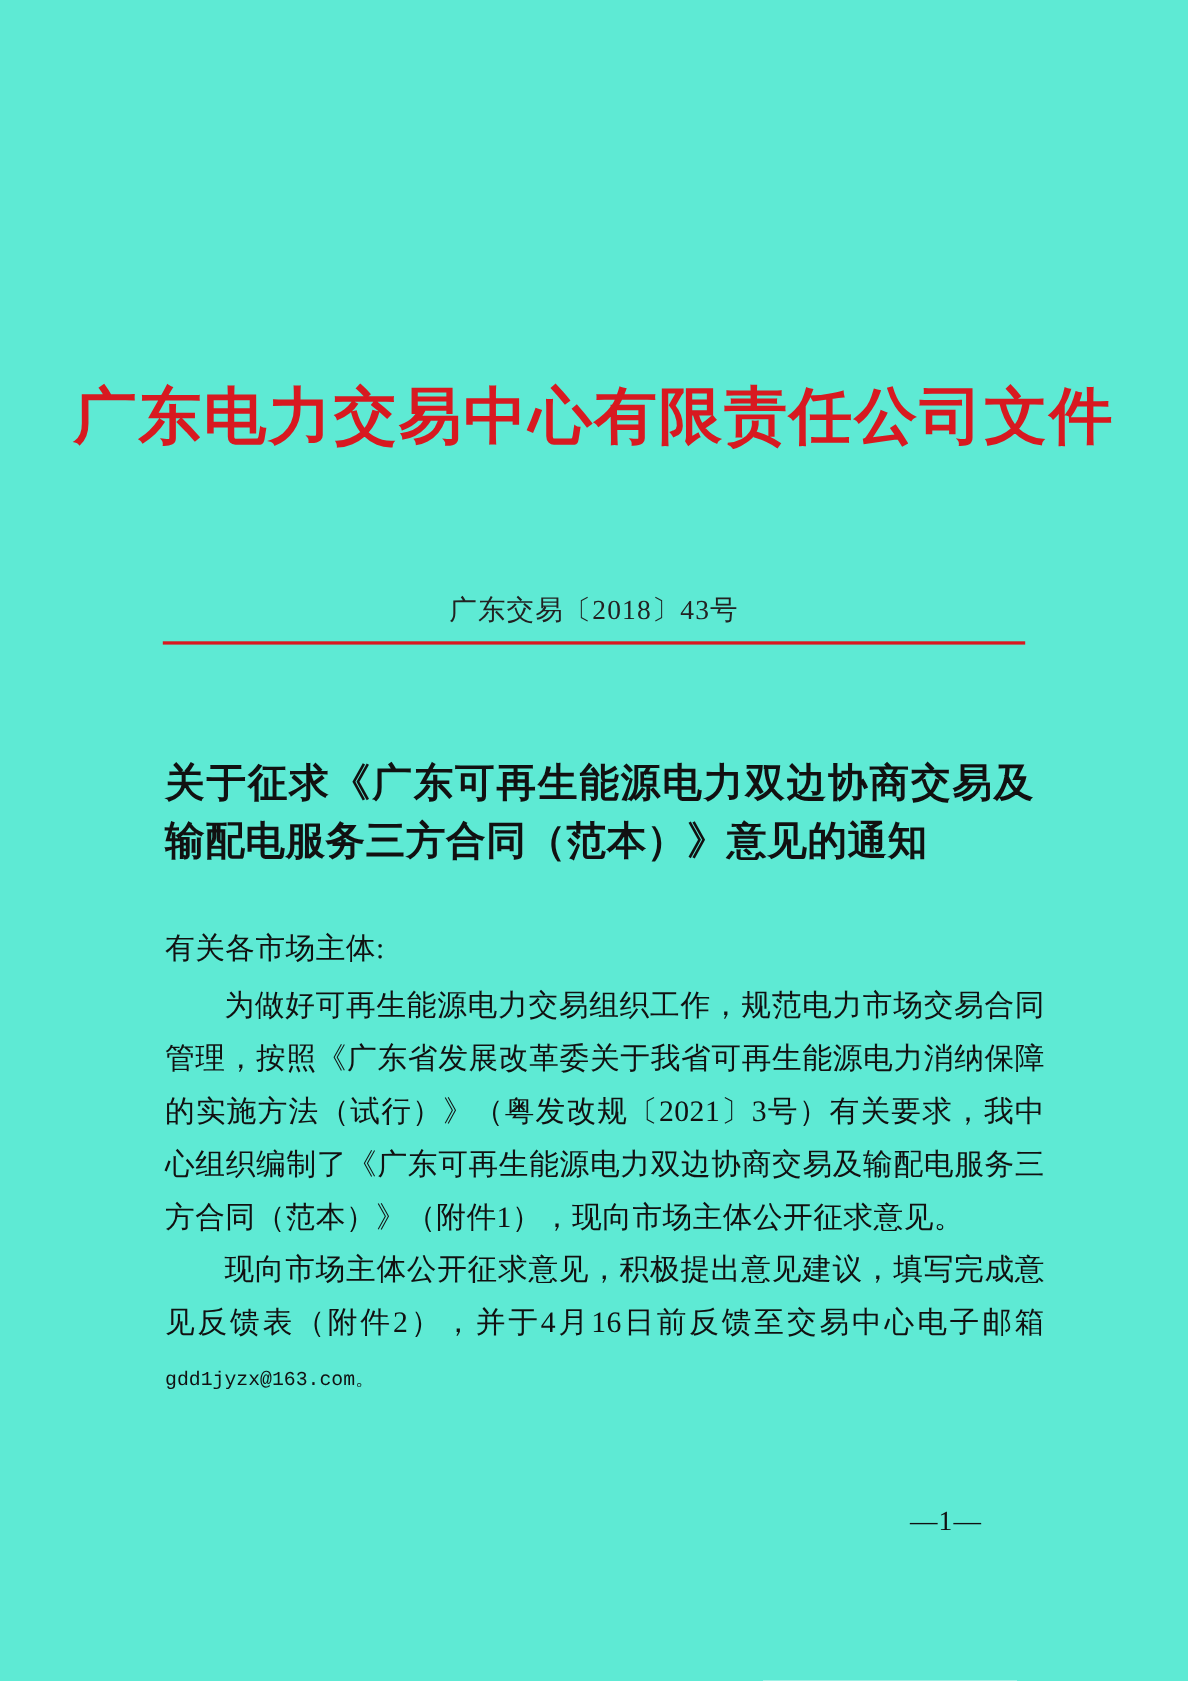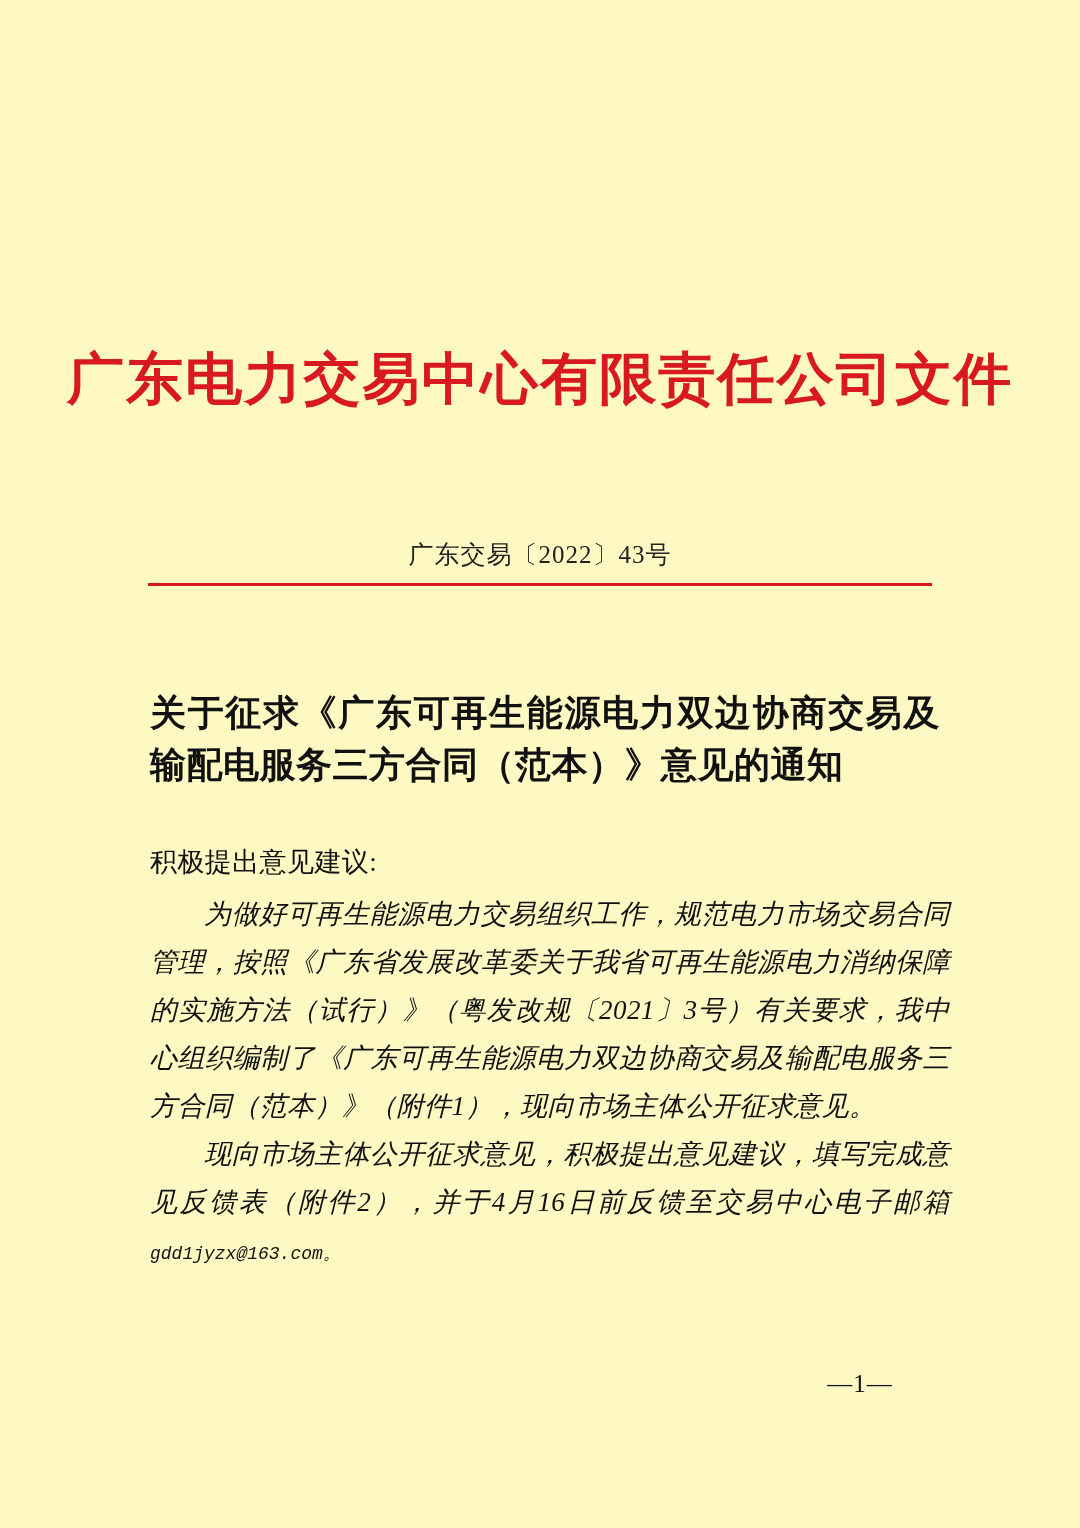--- a/index.html
+++ b/index.html
@@ -15,21 +15,21 @@
     color: #1a1a1a;
     position: relative;
     overflow: hidden;
   }
 
   .page {
     position: absolute;
     left: 0; top: 0;
     width: 1080px;
     height: 1528px;
-    background: #fef9c3;
+    background: #5eead4;
   }
 
   
   .doc-header {
     position: absolute;
     left: 0;
     top: 345px;
     width: 1080px;
     text-align: center;
   }
@@ -93,21 +93,20 @@
     color: #111;
     letter-spacing: 0.4px;
   }
   .salutation {
     margin: 0 0 4px 0;
   }
   .para {
     margin: 0;
     text-indent: 2em;
     text-align: justify;
-    font-style: italic;
   }
   .email {
     font-family: "Liberation Mono", "DejaVu Sans Mono", monospace;
     font-size: 18px;
     letter-spacing: 0;
   }
 
   
   .page-number {
     position: absolute;
@@ -126,28 +125,28 @@
 </style>
 </head>
 <body>
 
 <div class="page">
 
   <div class="doc-header">
     <div class="org-title">广东电力交易中心有限责任公司文件</div>
   </div>
 
-  <div class="doc-number">广东交易〔2022〕43号</div>
+  <div class="doc-number">广东交易〔2018〕43号</div>
 
   <div class="red-rule"></div>
 
   <div class="doc-title">关于征求《广东可再生能源电力双边协商交易及输配电服务三方合同（范本）》意见的通知</div>
 
   <div class="doc-body">
-    <p class="salutation">积极提出意见建议:</p>
+    <p class="salutation">有关各市场主体:</p>
     <p class="para">为做好可再生能源电力交易组织工作，规范电力市场交易合同管理，按照《广东省发展改革委关于我省可再生能源电力消纳保障的实施方法（试行）》（粤发改规〔2021〕3号）有关要求，我中心组织编制了《广东可再生能源电力双边协商交易及输配电服务三方合同（范本）》（附件1），现向市场主体公开征求意见。</p>
     <p class="para"><span>现向市场主体公开征求意见，积极提出意见建议，填写完成意见反馈表（附件2），并于4月16日前反馈至交易中心电子邮箱</span><span class="email">gdd1jyzx@163.com。</span></p>
   </div>
 
   <div class="page-number">
     <span class="page-number-inner">—1—</span>
   </div>
 
 </div>
 

